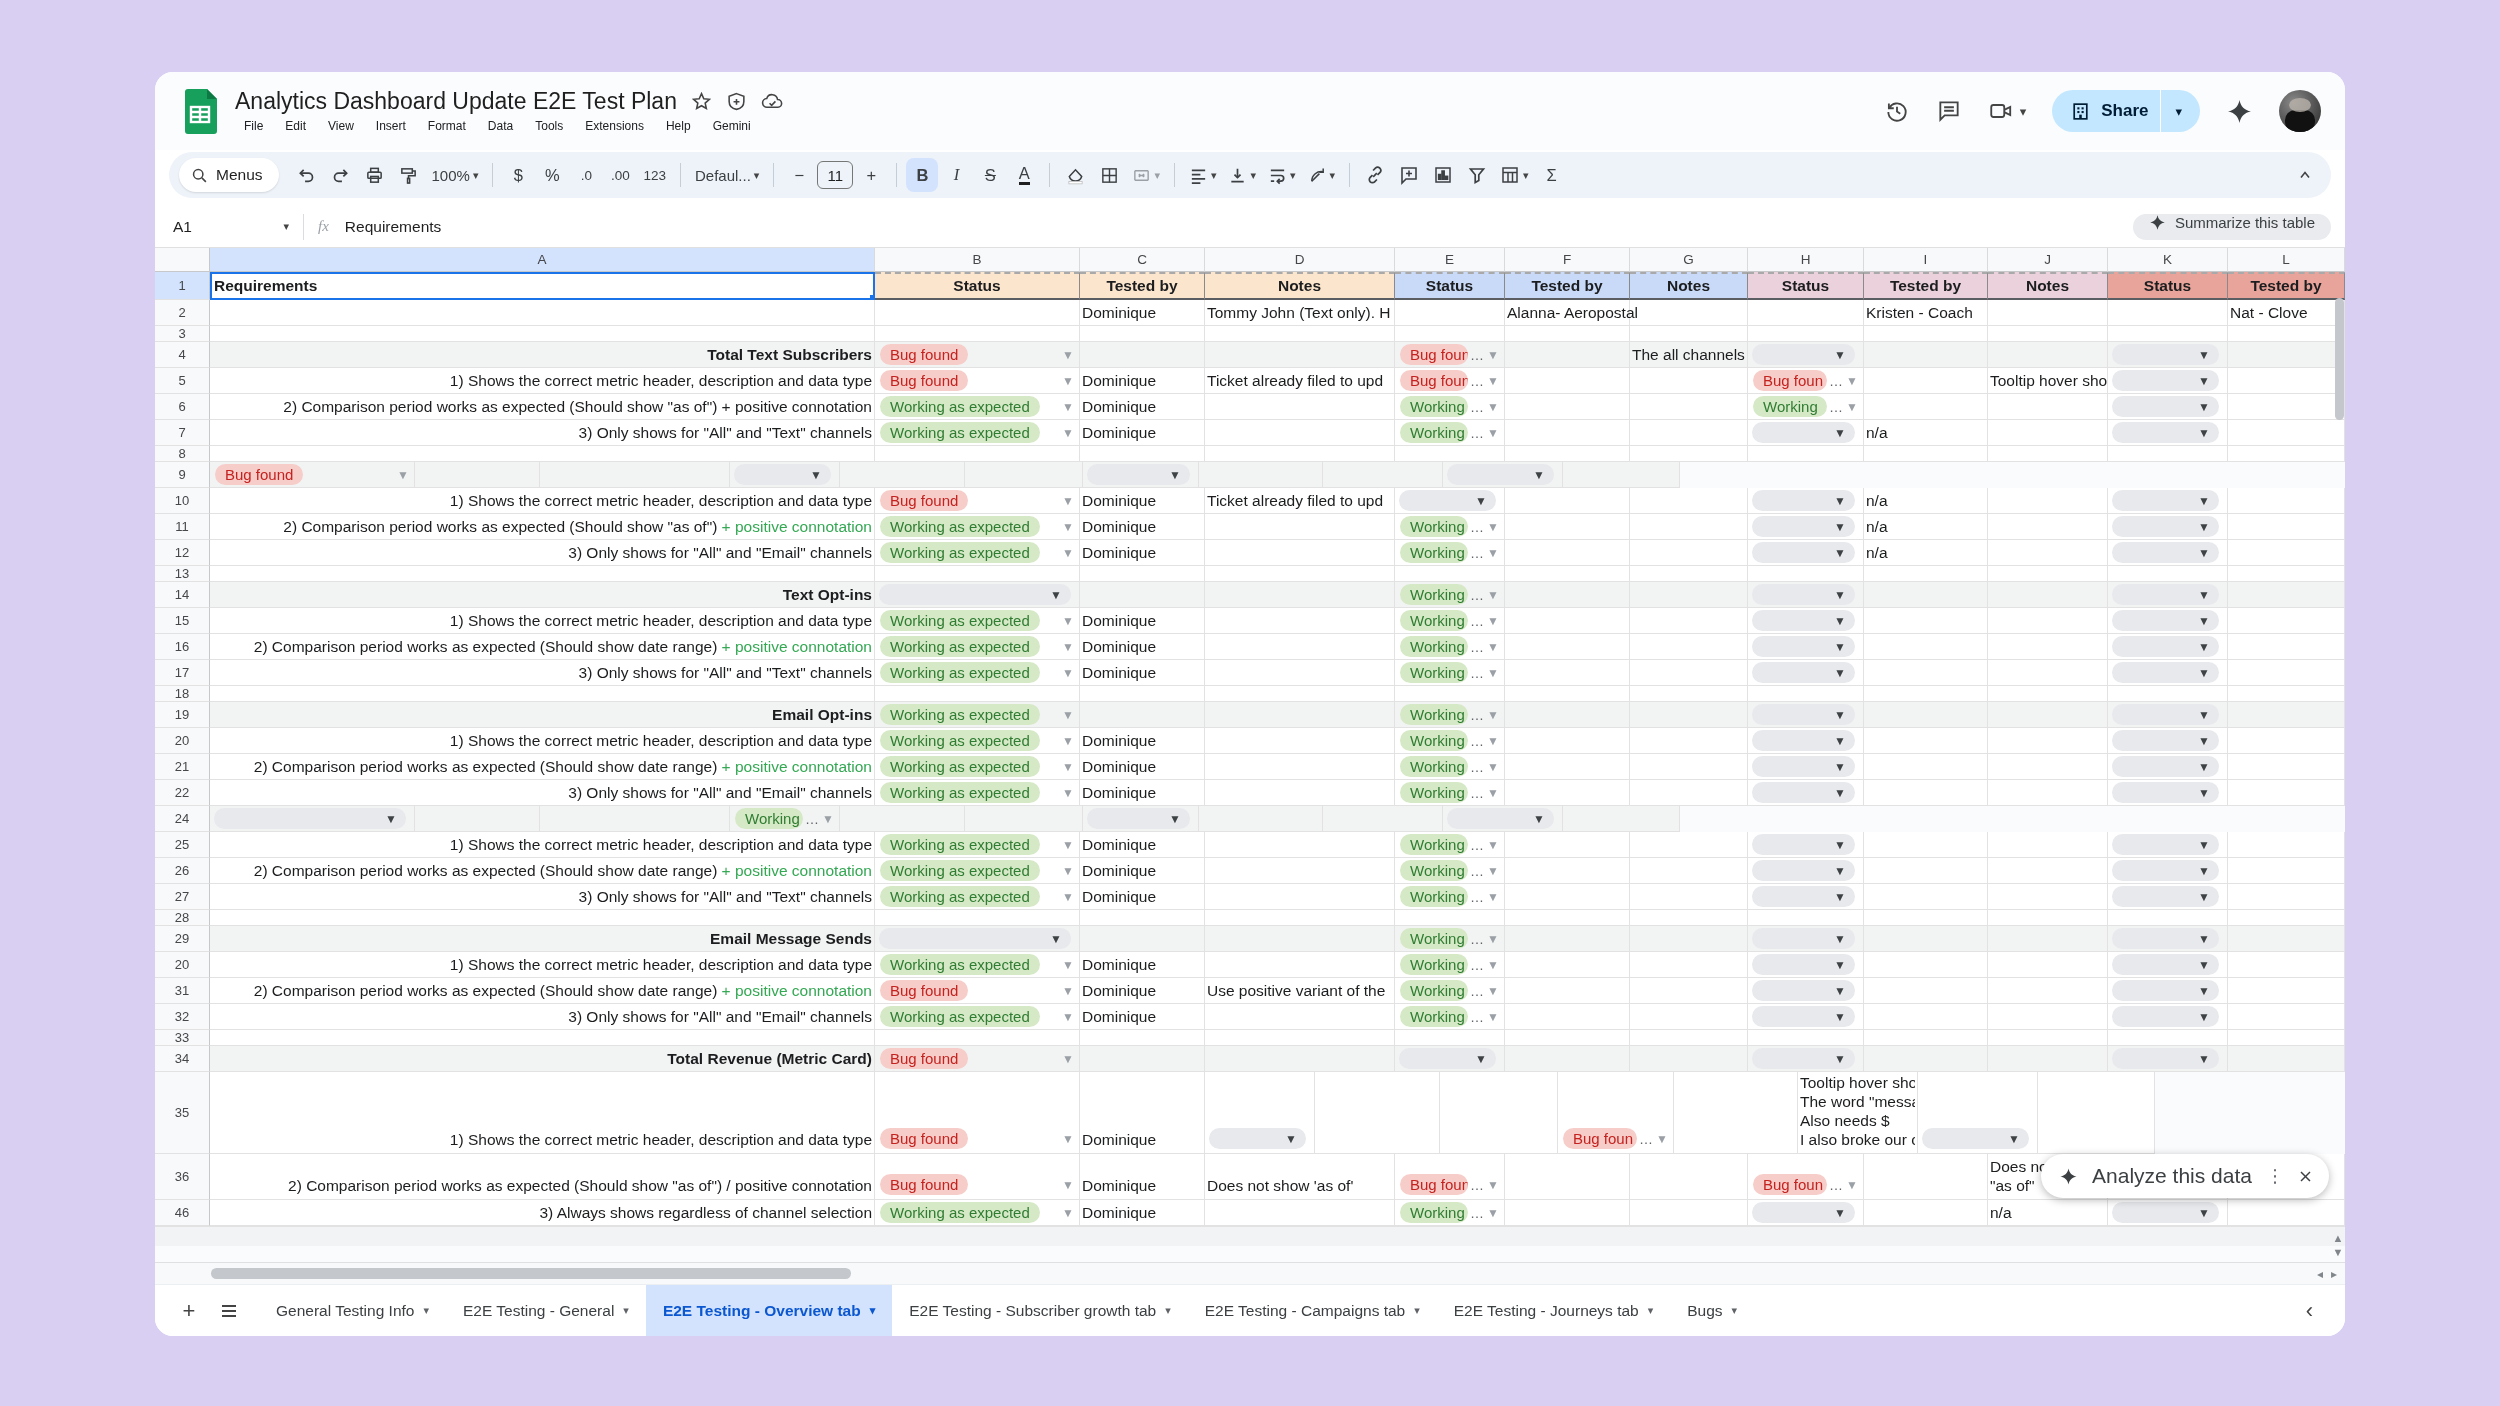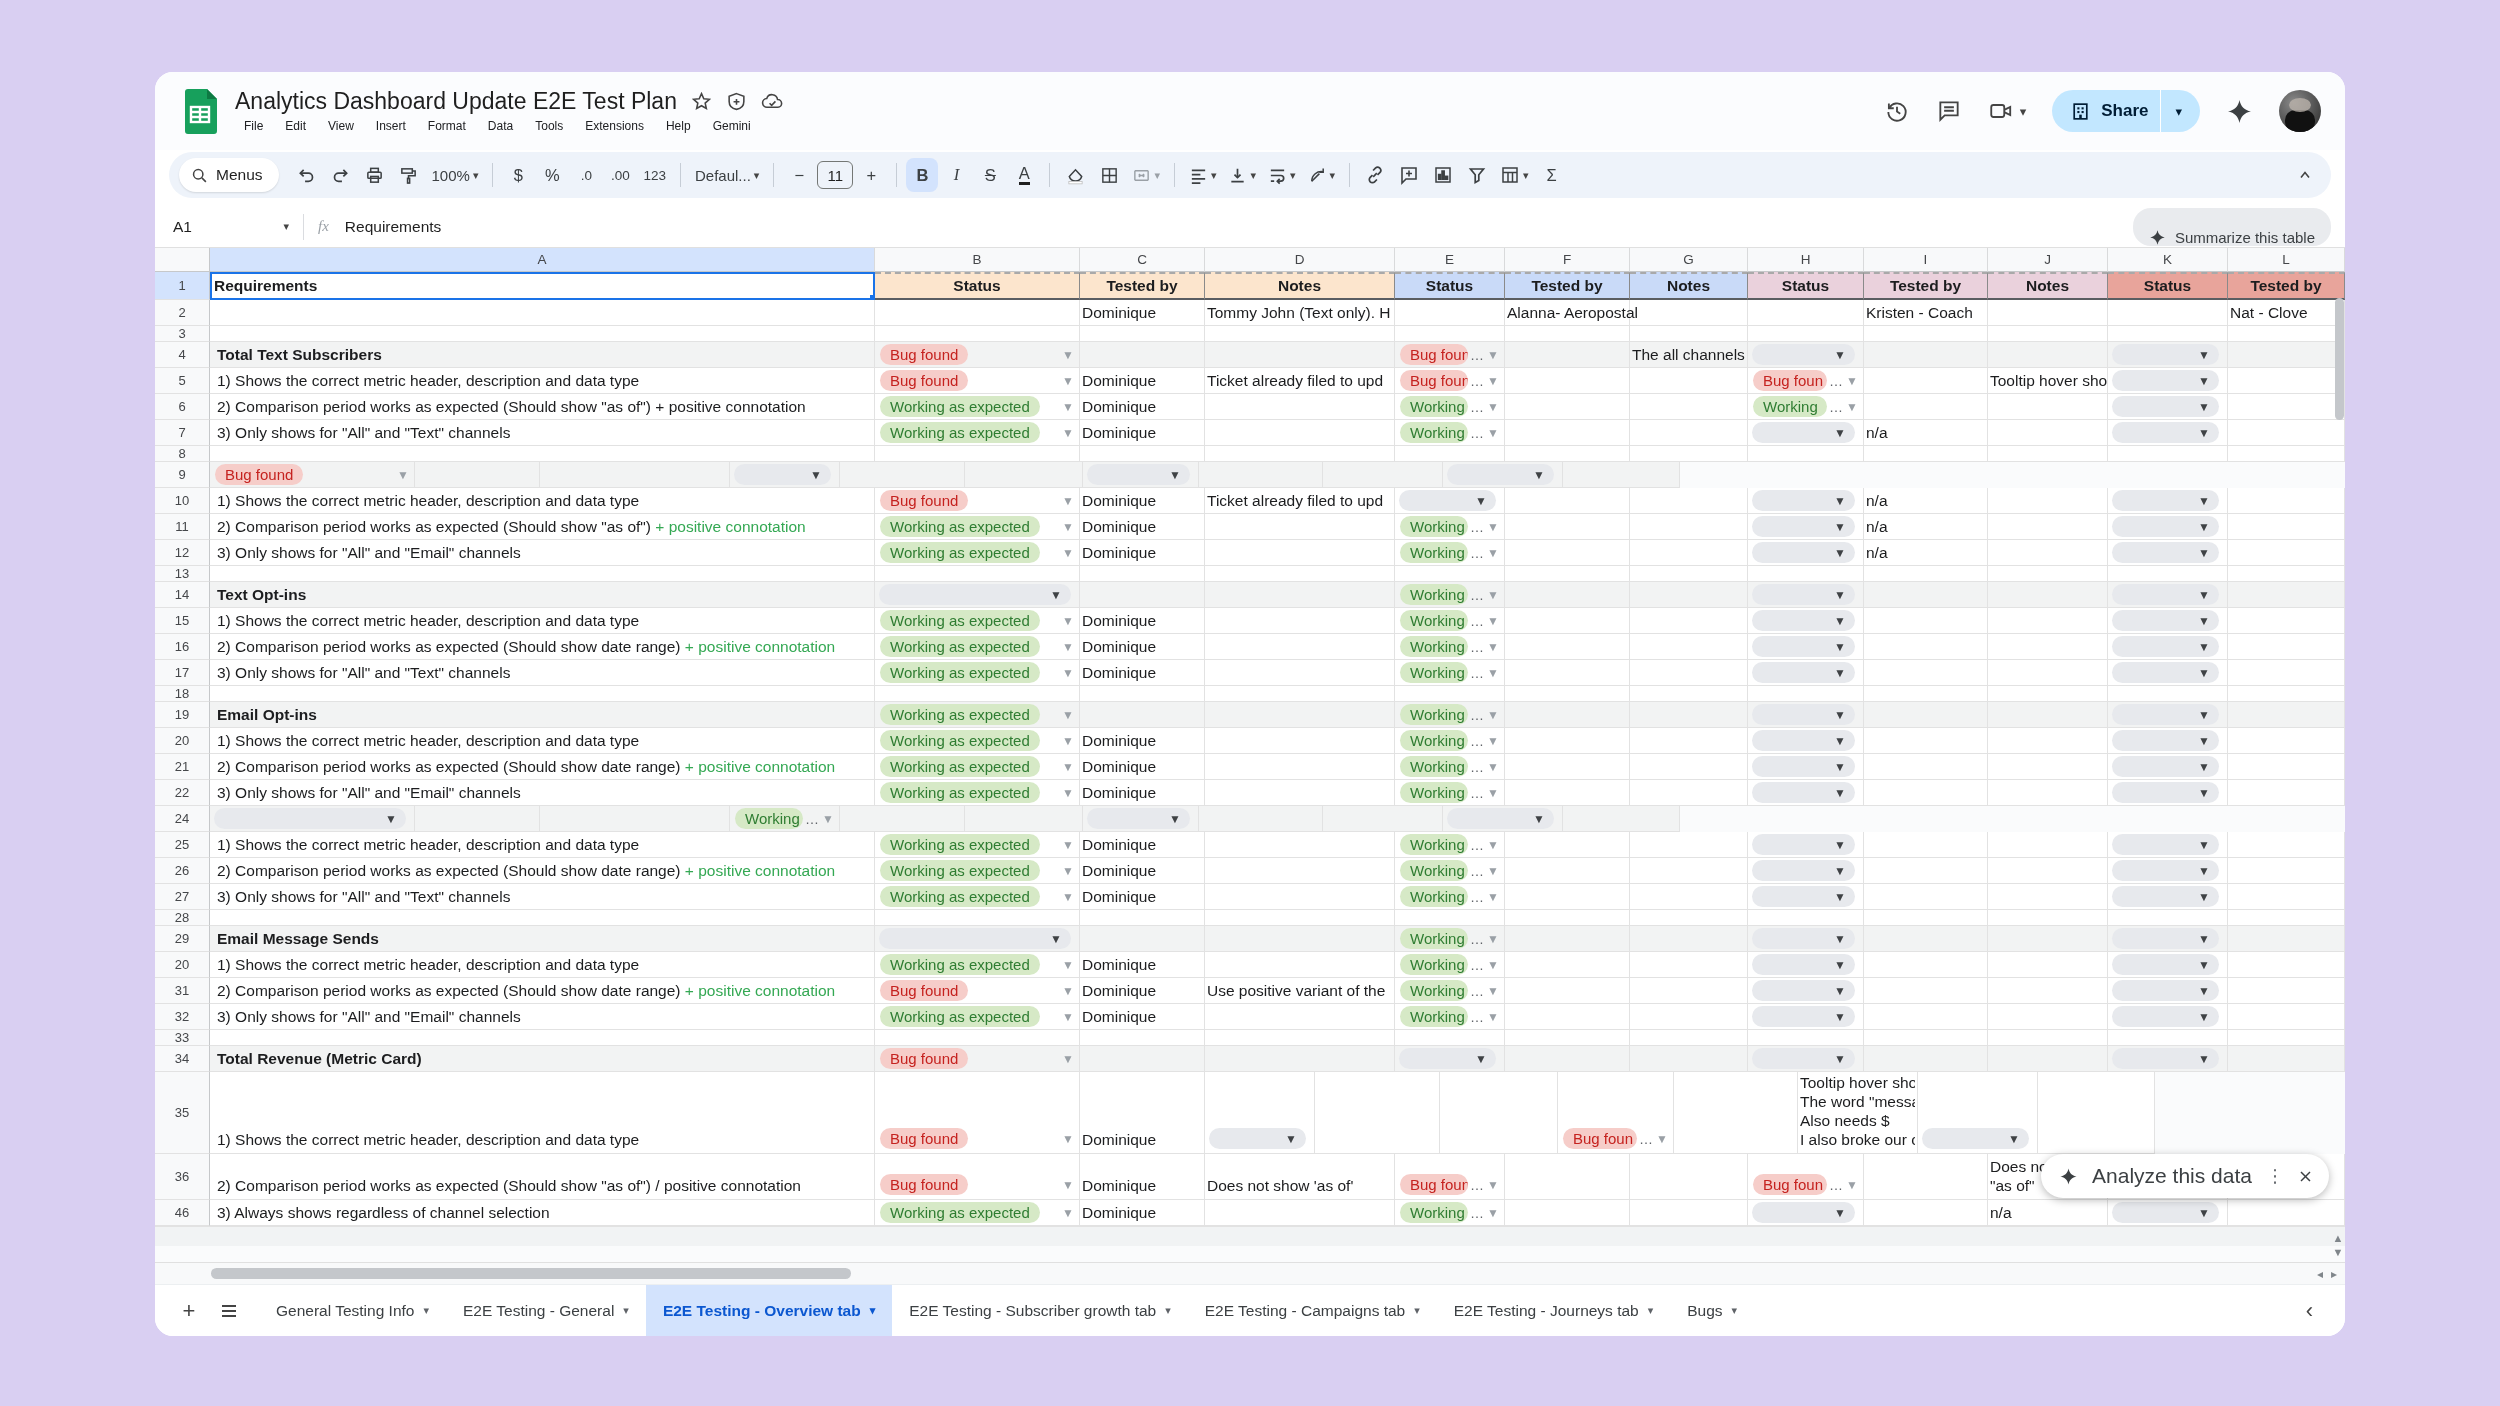--- a/index.html
+++ b/index.html
@@ -46,36 +46,36 @@
   .dd-tiny{font-size:11px;color:#444;}
   .tb-collapse{margin-left:auto;}
   
   .fbar{height:42px;display:flex;align-items:center;border-bottom:1px solid #e0e0e0;padding:0 14px 0 18px;flex:none;}
   .namebox{width:130px;display:flex;align-items:center;}
   .name-ref{font-size:15.5px;color:#1f1f1f;}
   .namebox .dd-tiny{margin-left:auto;margin-right:14px;}
   .fdiv{width:1px;height:26px;background:#dadce0;margin-right:14px;}
   .fx{font-size:15px;color:#9aa0a6;font-style:italic;font-family:"Liberation Serif",serif;margin-right:16px;}
   .fvalue{font-size:15.5px;color:#1f1f1f;}
-  .summarize{margin-left:auto;display:flex;align-items:flex-end;gap:9px;background:#e9ebee;border-radius:18px;height:38px;padding:0 16px;}
+  .summarize{margin-left:auto;display:flex;align-items:flex-start;gap:9px;background:#e9ebee;border-radius:18px;height:26px;padding:0 16px;}
   .summarize span{font-size:15px;color:#3c4043;}
   
   .gridzone{position:relative;flex:1;overflow:hidden;background:#fafbfc;}
   .colhdr{display:flex;height:24px;}
   .corner{width:55px;flex:none;background:#f8f9fa;border-right:1px solid #c6c8ca;border-bottom:1px solid #c6c8ca;}
   .chcell{flex:none;background:#f8f9fa;border-right:1px solid #d9dadb;border-bottom:1px solid #c6c8ca;display:flex;align-items:center;justify-content:center;font-size:13.5px;color:#45474a;}
   .chcell.sel{background:#d3e3fd;}
   .row{display:flex;}
   .rn{width:55px;flex:none;background:#f8f9fa;border-right:1px solid #c6c8ca;border-bottom:1px solid #e2e2e2;display:flex;align-items:center;justify-content:center;font-size:13px;color:#45474a;}
   .rn.sel{background:#d3e3fd;}
   .cell{flex:none;border-right:1px solid #e2e2e2;border-bottom:1px solid #e2e2e2;display:flex;align-items:center;overflow:hidden;background:#fff;padding:0 2px;}
   .cell.ovis{overflow:visible;}
   .row.section .cell{background:#f2f3f3;}
   .row.vb .cell{align-items:flex-end;padding-bottom:4px;}
-  .c-A{padding-left:7px;}
+  .c-A{padding-left:7px;justify-content:flex-end;}
   .txt{font-size:15.5px;color:#1c1d1f;white-space:nowrap;}
   .txt.b{font-weight:700;}
   .txt.spill{overflow:visible;position:relative;z-index:2;}
   .sfx{color:#34a853;}
   .lines{font-size:15.5px;color:#1c1d1f;line-height:19px;white-space:nowrap;overflow:hidden;}
   .chipwrap{display:flex;align-items:center;width:100%;padding:0 3px;}
   .chip{display:inline-flex;align-items:center;height:21px;border-radius:11px;padding:0 10px;font-size:15px;white-space:nowrap;overflow:hidden;}
   .chip.bug{background:var(--bug-bg);color:var(--bug-tx);}
   .chip.ok{background:var(--ok-bg);color:var(--ok-tx);}
   .chip.empty{background:var(--empty-bg);width:calc(100% - 8px);justify-content:flex-end;padding-right:9px;margin:0 2px;}

